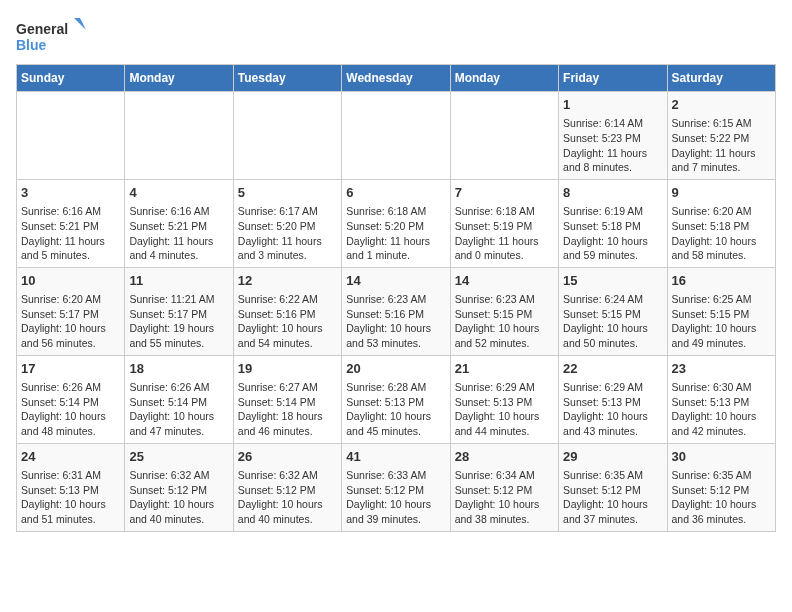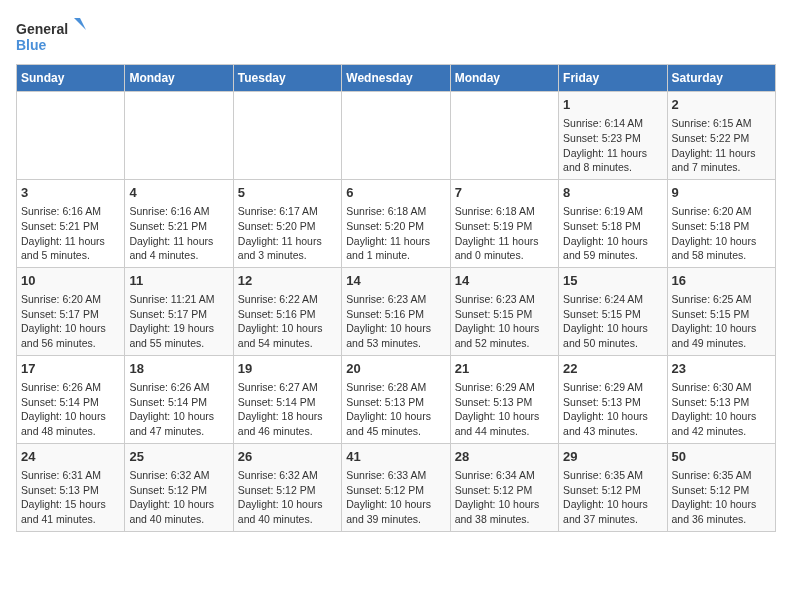--- a/index.html
+++ b/index.html
@@ -256,21 +256,21 @@
           <div>Sunrise: 6:30 AM</div>
           <div>Sunset: 5:13 PM</div>
           <div>Daylight: 10 hours and 42 minutes.</div>
         </td>
       </tr>
       <tr>
         <td>
           <span class="day-num">24</span>
           <div>Sunrise: 6:31 AM</div>
           <div>Sunset: 5:13 PM</div>
-          <div>Daylight: 15 hours and 41 minutes.</div>
+          <div>Daylight: 10 hours and 51 minutes.</div>
         </td>
         <td>
           <span class="day-num">25</span>
           <div>Sunrise: 6:32 AM</div>
           <div>Sunset: 5:12 PM</div>
           <div>Daylight: 10 hours and 40 minutes.</div>
         </td>
         <td>
           <span class="day-num">26</span>
           <div>Sunrise: 6:32 AM</div>
@@ -289,20 +289,20 @@
           <div>Sunset: 5:12 PM</div>
           <div>Daylight: 10 hours and 38 minutes.</div>
         </td>
         <td>
           <span class="day-num">29</span>
           <div>Sunrise: 6:35 AM</div>
           <div>Sunset: 5:12 PM</div>
           <div>Daylight: 10 hours and 37 minutes.</div>
         </td>
         <td>
-          <span class="day-num">50</span>
+          <span class="day-num">30</span>
           <div>Sunrise: 6:35 AM</div>
           <div>Sunset: 5:12 PM</div>
           <div>Daylight: 10 hours and 36 minutes.</div>
         </td>
       </tr>
     </tbody>
 </table>
 
 </body></html>

